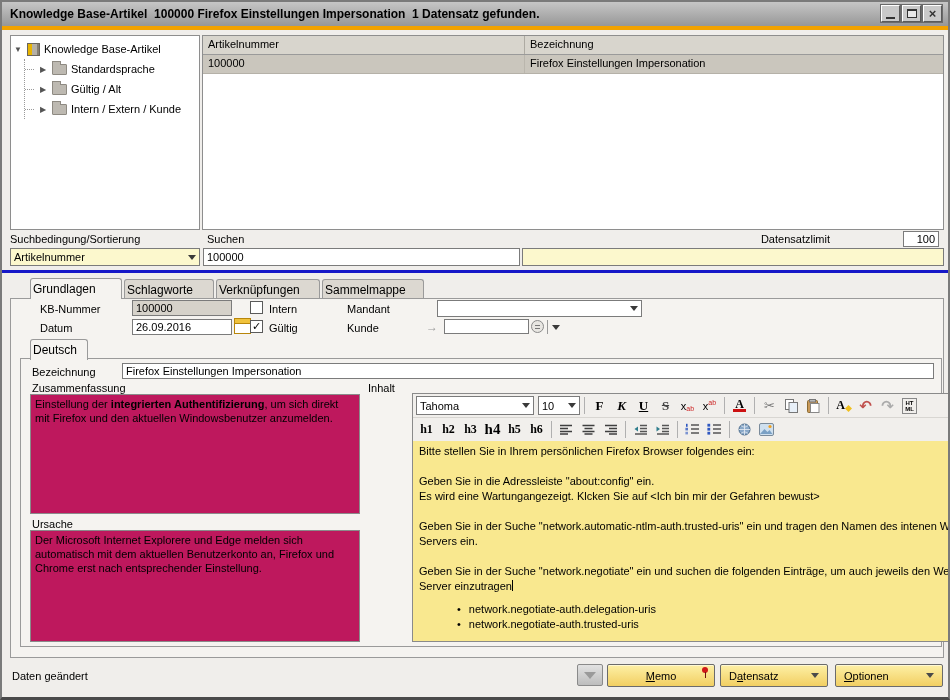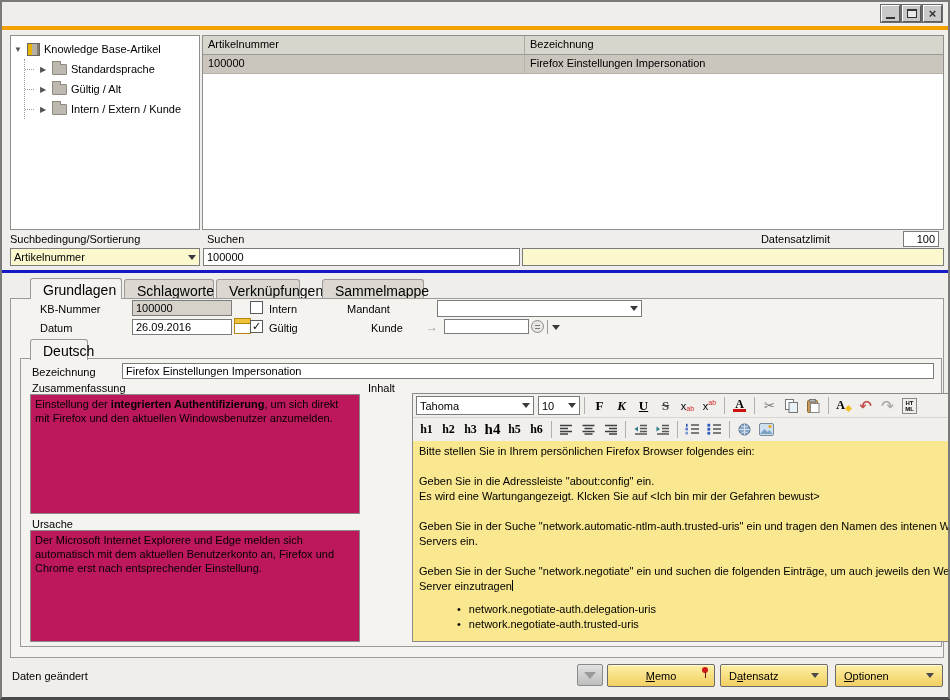--- a/index.html
+++ b/index.html
@@ -31,21 +31,21 @@
   .tree-children { margin-left:11px; border-left:1px dotted #9a9a9a; }
   .dotline { width:9px; border-bottom:1px dotted #9a9a9a; }
   
   .tbl-head,.tbl-row { display:flex; height:19px; font-size:11px; }
   .tbl-head { background:#d8d5cd; border-bottom:1px solid #9a9a9a; }
   .tbl-row.sel { background:#cac6bd; border-bottom:1px solid #b5b1a8; }
   .tc1 { width:322px; padding:2px 5px; border-right:1px solid #adaaa2; }
   .tc2 { flex:1; padding:2px 5px; }
   .blue-line { position:absolute; left:0; top:268px; right:0; height:3px; background:#1618c8; }
   
-  .tab { position:absolute; height:20px; padding:3px 12px 0; font-size:14px; background:#dcd8d1; border:1px solid #9a9a9a; border-bottom:none; border-radius:3px 3px 0 0; cursor:default; }
+  .tab { position:absolute; height:20px; padding:3px 2px 0; font-size:12px; background:#dcd8d1; border:1px solid #9a9a9a; border-bottom:none; border-radius:3px 3px 0 0; cursor:default; }
   .tab.active { background:#f5f3f0; z-index:3; height:21px; font-weight:normal; }
   .gpanel { position:absolute; left:8px; top:296px; width:934px; height:360px; background:#f5f3f0; border:1px solid #9a9a9a; }
   .ipanel { position:absolute; left:18px; top:356px; width:922px; height:289px; background:#f5f3f0; border:1px solid #9a9a9a; }
   
   .chk { position:absolute; width:13px; height:13px; background:#fff; border:1px solid #5a5a5a; font-size:11px; font-weight:bold; display:flex; align-items:center; justify-content:center; line-height:1; cursor:default; }
   
   .cal-icon { position:absolute; width:17px; height:16px; border:1px solid #b8860b; background:linear-gradient(#f0c23c 0 4px,#fff 4px), repeating-linear-gradient(90deg,transparent 0 3px,#ddd 3px 4px); background-blend-mode:normal; cursor:pointer; }
   .cal-icon::after { content:""; position:absolute; left:0; right:0; top:4px; height:1px; background:#b8860b; }
   
   .karrow { color:#9a9a9a; font-weight:bold; font-size:12px; }
@@ -76,20 +76,23 @@
   .pin { position:absolute; right:5px; top:2px; width:8px; height:12px; }
   .pin::before { content:""; position:absolute; left:1px; top:0; width:6px; height:6px; border-radius:50%; background:#d01818; }
   .pin::after { content:""; position:absolute; left:3.5px; top:5px; width:1.5px; height:6px; background:#701010; }
   .ic { display:block; }
 </style>
 </head>
 <body>
 
 <div id="win">
 
+  <div class="titlebar">
+    <span class="title-text">Knowledge Base-Artikel  100000 Firefox Einstellungen Impersonation  1 Datensatz gefunden.</span>
+  </div>
   <div class="wbtn" style="right:48px;">
       <span class="min-glyph"></span>
     </div>
   <div class="wbtn" style="right:27px;">
       <span class="max-glyph"></span>
     </div>
   <div class="wbtn" style="right:6px;">
       <span class="close-glyph">×</span>
     </div>
   <div class="orange-line"></div>
@@ -148,21 +151,21 @@
     <span>100000</span>
   </div>
   <div class="fld yellow" style="left:520px; top:246px; width:422px; height:18px;">
     <span></span>
   </div>
 
   <div class="blue-line"></div>
 
   <div class="tab active" style="left:28px; top:276px; width:92px;">Grundlagen</div>
   <div class="tab" style="left:122px; top:277px; width:90px;">Schlagworte</div>
-  <div class="tab" style="left:214px; top:277px; width:84px;">Verknüpfungen</div>
+  <div class="tab" style="left:214px; top:277px; width:104px;">Verknüpfungen</div>
   <div class="tab" style="left:320px; top:277px; width:102px;">Sammelmappe</div>
 
   <div class="gpanel"></div>
 
   <span class="lbl" style="left:38px; top:301px;">KB-Nummer</span>
   <div class="fld gray-ro" style="left:130px; top:298px; width:100px; height:16px;">
     <span>100000</span>
   </div>
   <div class="chk" style="left:248px; top:299px;"></div>
   <span class="lbl" style="left:267px; top:301px;">Intern</span>
@@ -174,21 +177,21 @@
 
   <span class="lbl" style="left:38px; top:320px;">Datum</span>
   <div class="fld" style="left:130px; top:317px; width:100px; height:16px;">
     <span>26.09.2016</span>
   </div>
   <div class="cal-icon" style="left:232px; top:316px;"></div>
   <div class="chk" style="left:248px; top:318px;">
       <span>✓</span>
     </div>
   <span class="lbl" style="left:267px; top:320px;">Gültig</span>
-  <span class="lbl" style="left:345px; top:320px;margin-left:24px;">Kunde</span>
+  <span class="lbl" style="left:345px; top:320px;">Kunde</span>
   <span class="lbl karrow" style="left:424px; top:318px;">→</span>
   <div class="fld" style="left:442px; top:317px; width:85px; height:15px;">
     <span></span>
   </div>
   <div class="circ-btn" style="position:absolute; left:529px; top:318px;"></div>
   <div class="abs" style="left:545px; top:318px; width:16px; height:14px; display:flex; align-items:center; justify-content:center; border-left:1px solid #9a9a9a;">
     <span class="dd-arrow" style="margin:0;"></span>
   </div>
 
   <div class="tab active" style="left:28px; top:337px; width:58px;">Deutsch</div>

